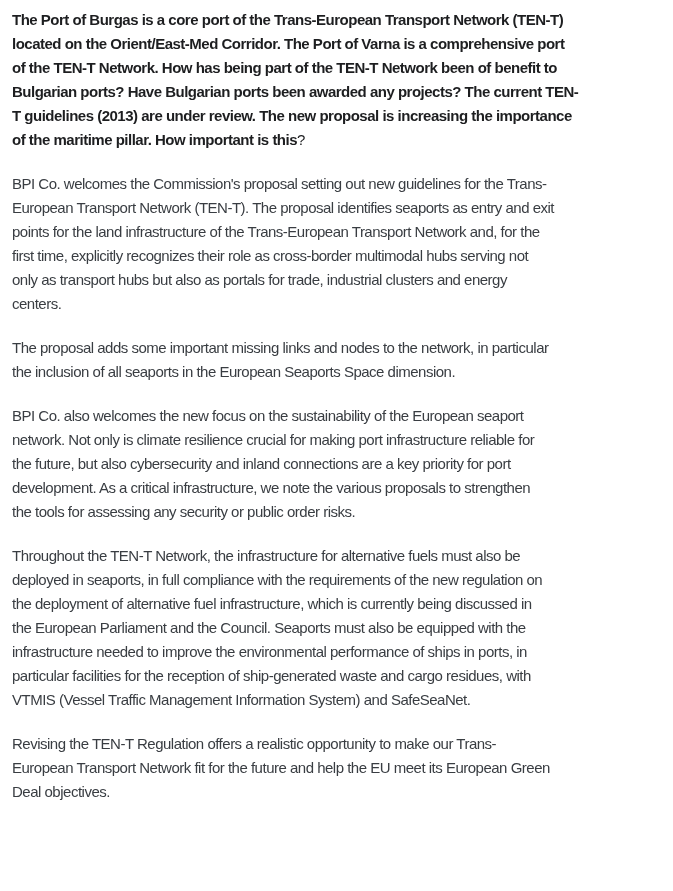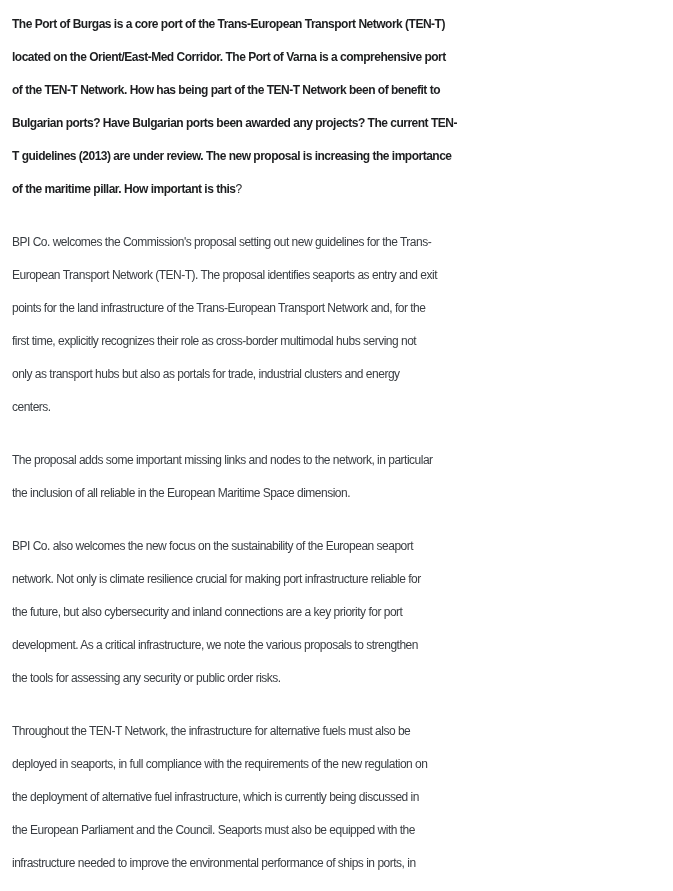--- a/index.html
+++ b/index.html
@@ -11,22 +11,22 @@
     width: 673px;
     height: 891px;
     overflow: hidden;
     font-family: "Liberation Sans", sans-serif;
   }
   .article {
     padding: 8px 11px 0 12px;
   }
   .para {
     margin: 0 0 20px 0;
-    font-size: 12px;
-    line-height: 33px;
+    font-size: 15px;
+    line-height: 24px;
     letter-spacing: -0.5px;
     color: #393d42;
     white-space: pre-line;
     font-weight: 400;
   }
   .para.question {
     font-weight: 700;
     color: #1d1e20;
   }
   .para.question .suffix {
@@ -46,30 +46,33 @@
 of the maritime pillar. How important is this</span><span class="suffix">?</span></p>
 
   <p class="para">BPI Co. welcomes the Commission's proposal setting out new guidelines for the Trans-
 European Transport Network (TEN-T). The proposal identifies seaports as entry and exit
 points for the land infrastructure of the Trans-European Transport Network and, for the
 first time, explicitly recognizes their role as cross-border multimodal hubs serving not
 only as transport hubs but also as portals for trade, industrial clusters and energy
 centers.</p>
 
   <p class="para">The proposal adds some important missing links and nodes to the network, in particular
-the inclusion of all reliable in the European Maritime Space dimension.</p>
+the inclusion of all seaports in the European Seaports Space dimension.</p>
 
   <p class="para">BPI Co. also welcomes the new focus on the sustainability of the European seaport
 network. Not only is climate resilience crucial for making port infrastructure reliable for
 the future, but also cybersecurity and inland connections are a key priority for port
 development. As a critical infrastructure, we note the various proposals to strengthen
 the tools for assessing any security or public order risks.</p>
 
   <p class="para">Throughout the TEN-T Network, the infrastructure for alternative fuels must also be
 deployed in seaports, in full compliance with the requirements of the new regulation on
 the deployment of alternative fuel infrastructure, which is currently being discussed in
 the European Parliament and the Council. Seaports must also be equipped with the
 infrastructure needed to improve the environmental performance of ships in ports, in
 particular facilities for the reception of ship-generated waste and cargo residues, with
 VTMIS (Vessel Traffic Management Information System) and SafeSeaNet.</p>
 
+  <p class="para">Revising the TEN-T Regulation offers a realistic opportunity to make our Trans-
+European Transport Network fit for the future and help the EU meet its European Green
+Deal objectives.</p>
 
 </main>
 
 </body></html>

